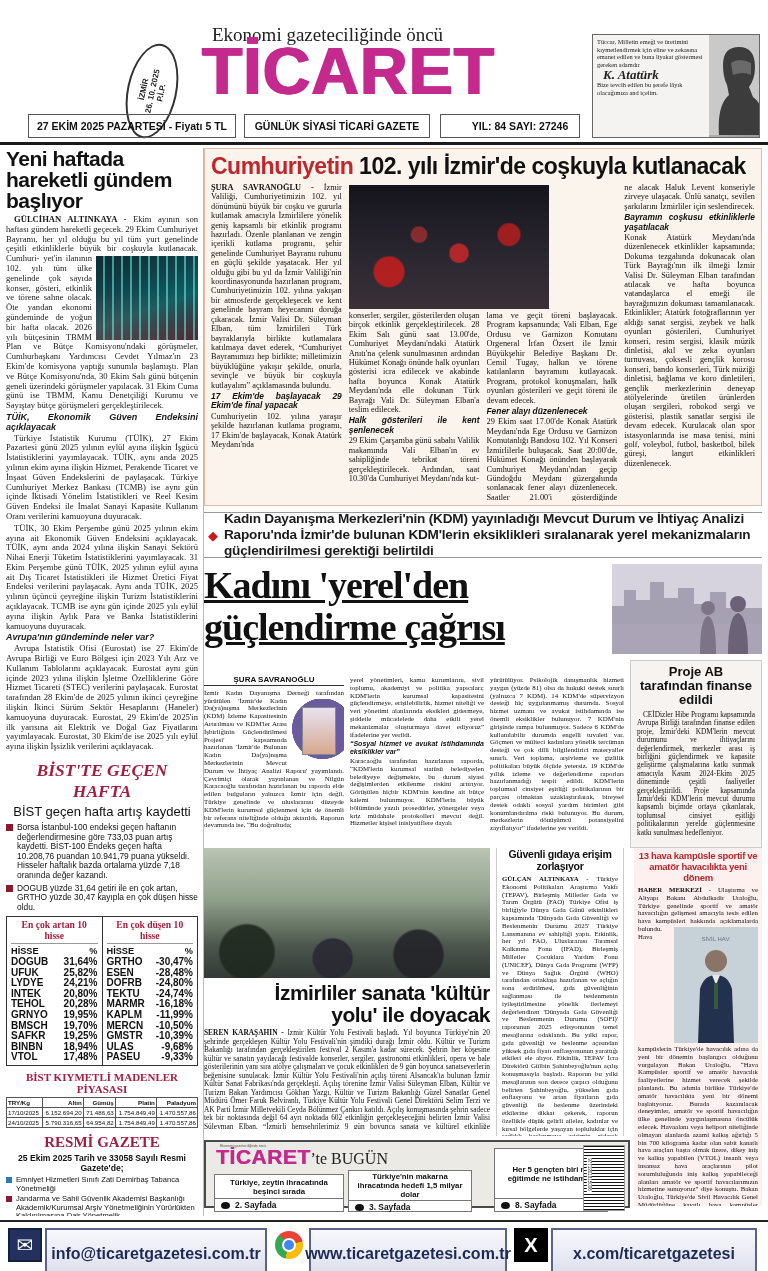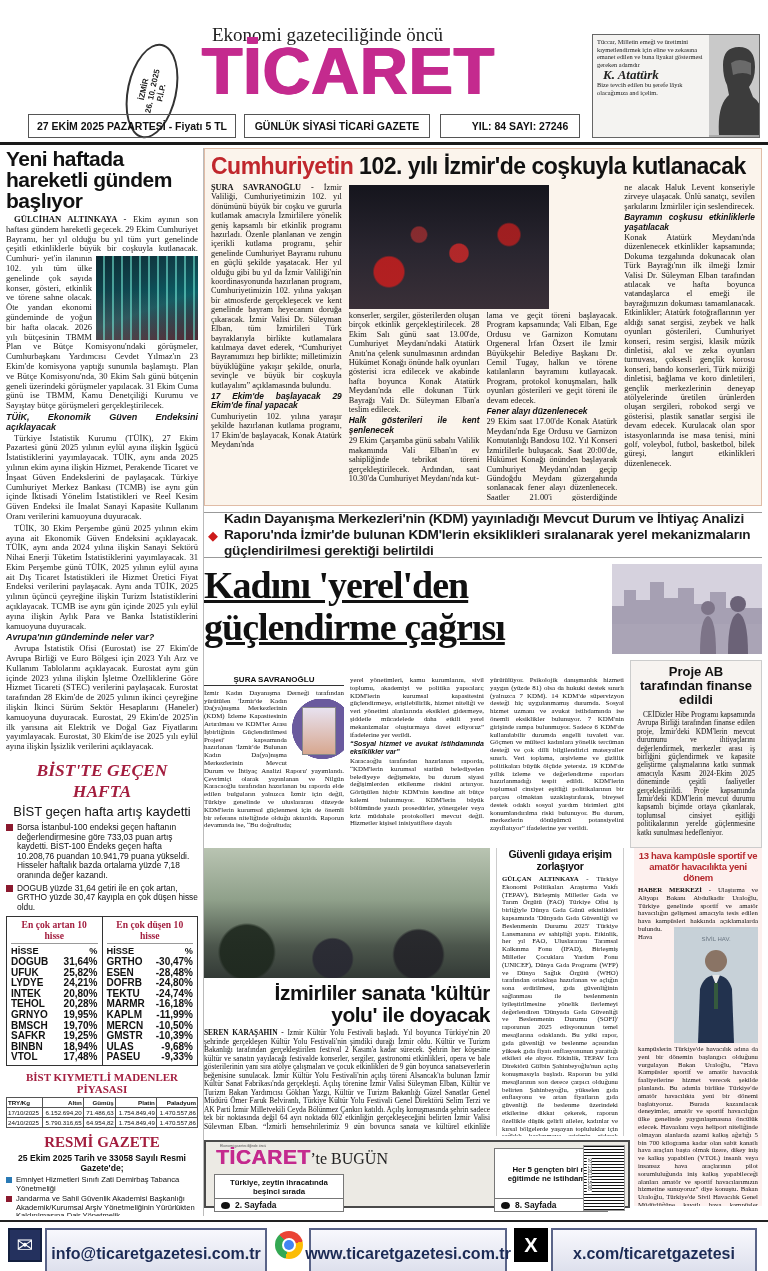--- a/index.html
+++ b/index.html
@@ -457,20 +457,27 @@
       <div class="bugun-logo">
         <span class="lg">TİCARET</span><span class="sx">’te BUGÜN</span>
       </div>
       <div class="tcard" id="tc1">
         <div class="tt">Türkiye, zeytin ihracatında beşinci sırada</div>
         <div class="pg">
             <span class="dot"></span>
             <span>2. Sayfada</span>
           </div>
       </div>
+      <div class="tcard" id="tc2">
+        <div class="tt">Türkiye'nin makarna ihracatında hedefi 1,5 milyar dolar</div>
+        <div class="pg">
+            <span class="dot"></span>
+            <span>3. Sayfada</span>
+          </div>
+      </div>
       <div class="tcard" id="tc3">
         <div class="tt">Her 5 gençten biri ne eğitimde ne istihdamda</div>
         <div class="pg">
             <span class="dot"></span>
             <span>8. Sayfada</span>
           </div>
       </div>
       <div class="barcode">
         <span>9771301815006</span>
       </div>

